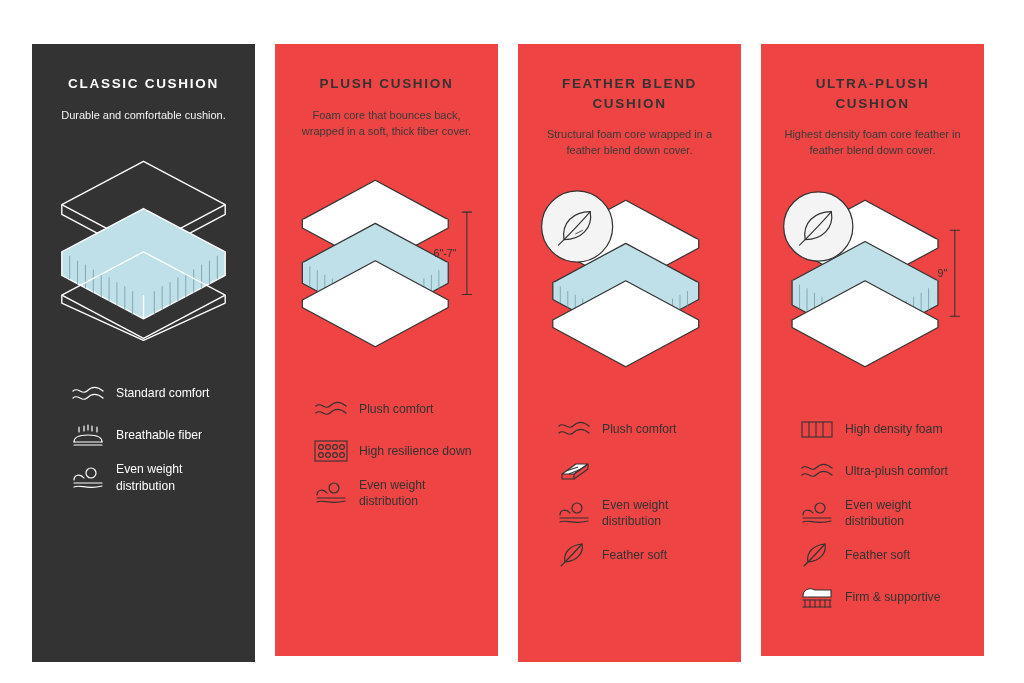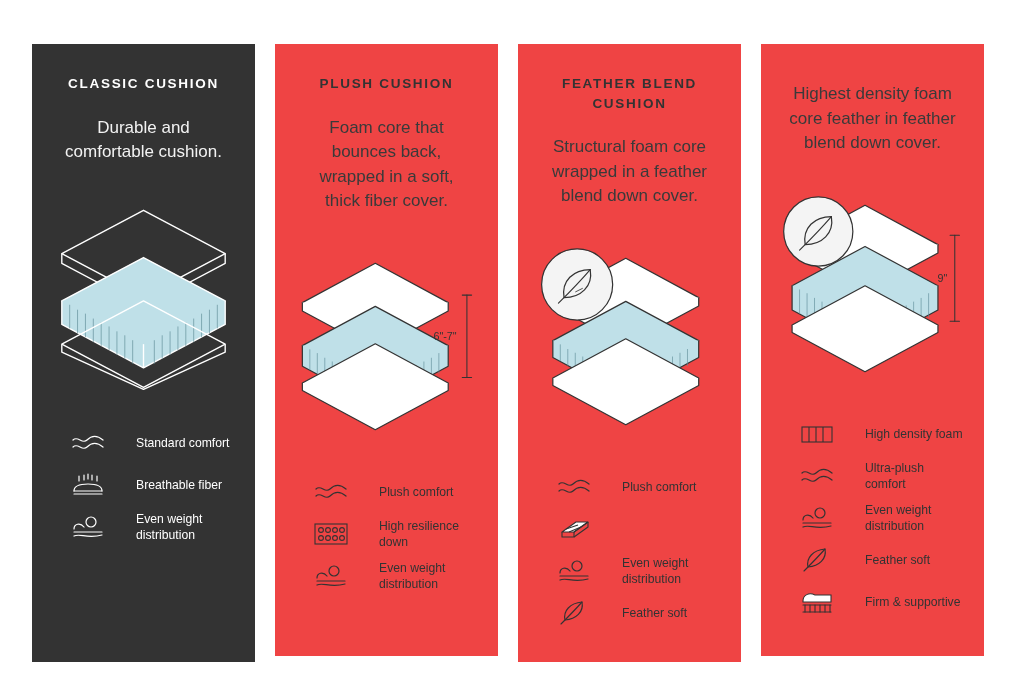--- a/index.html
+++ b/index.html
@@ -51,24 +51,24 @@
   .card-title {
     font-size: 13.5px;
     font-weight: bold;
     letter-spacing: 1.7px;
     text-align: center;
     line-height: 1.45;
     margin: 0 0 14px 0;
     text-transform: uppercase;
   }
   .card-desc {
-    font-size: 17px;
+    font-size: 11px;
     line-height: 1.45;
     text-align: center;
-    margin: 8px;
+    margin: 0;
     max-width: 190px;
   }
   .card.dark .card-desc { color: #f2f2f2; }
   .card.light .card-desc { color: #3a3a3a; }
 
   .illus-wrap {
     position: relative;
     width: 100%;
     height: 215px;
     margin-top: 18px;
@@ -83,21 +83,21 @@
     margin-top: 16px;
     display: flex;
     flex-direction: column;
     gap: 0px;
     padding-left: 18px;
     box-sizing: border-box;
   }
   .feature {
     display: flex;
     align-items: center;
-    gap: 28px;
+    gap: 8px;
     min-height: 42px;
   }
   .feature .f-icon {
     width: 40px;
     height: 32px;
     flex: 0 0 40px;
     display: flex;
     align-items: center;
     justify-content: center;
   }
@@ -378,20 +378,21 @@
               <path d="M24 3 C12 4, 5 12, 7 21 C18 20, 26 13, 24 3 Z"></path>
               <path d="M3 25 C9 19, 17 11, 24 3"></path>
             </svg>
           </span>
           <span class="f-label">Feather soft</span>
         </div>
       </div>
     </div>
 
     <div class="card light">
+      <h2 class="card-title">ULTRA-PLUSH CUSHION</h2>
       <p class="card-desc">Highest density foam core feather in feather blend down cover.</p>
 
       <div class="illus-wrap">
         <svg width="200" height="200" viewBox="0 0 200 200" fill="none">
           <g stroke="#333333" stroke-width="1.3" stroke-linejoin="round">
             <path d="M92 18 L170 60 L92 102 L14 60 Z" fill="#ffffff"></path>
             <path d="M14 60 L14 69 L92 111 L170 69 L170 60" fill="#ffffff"></path>
             <path d="M92 102 L92 111"></path>
           </g>
           <g stroke="#333333" stroke-width="1.3" stroke-linejoin="round">

